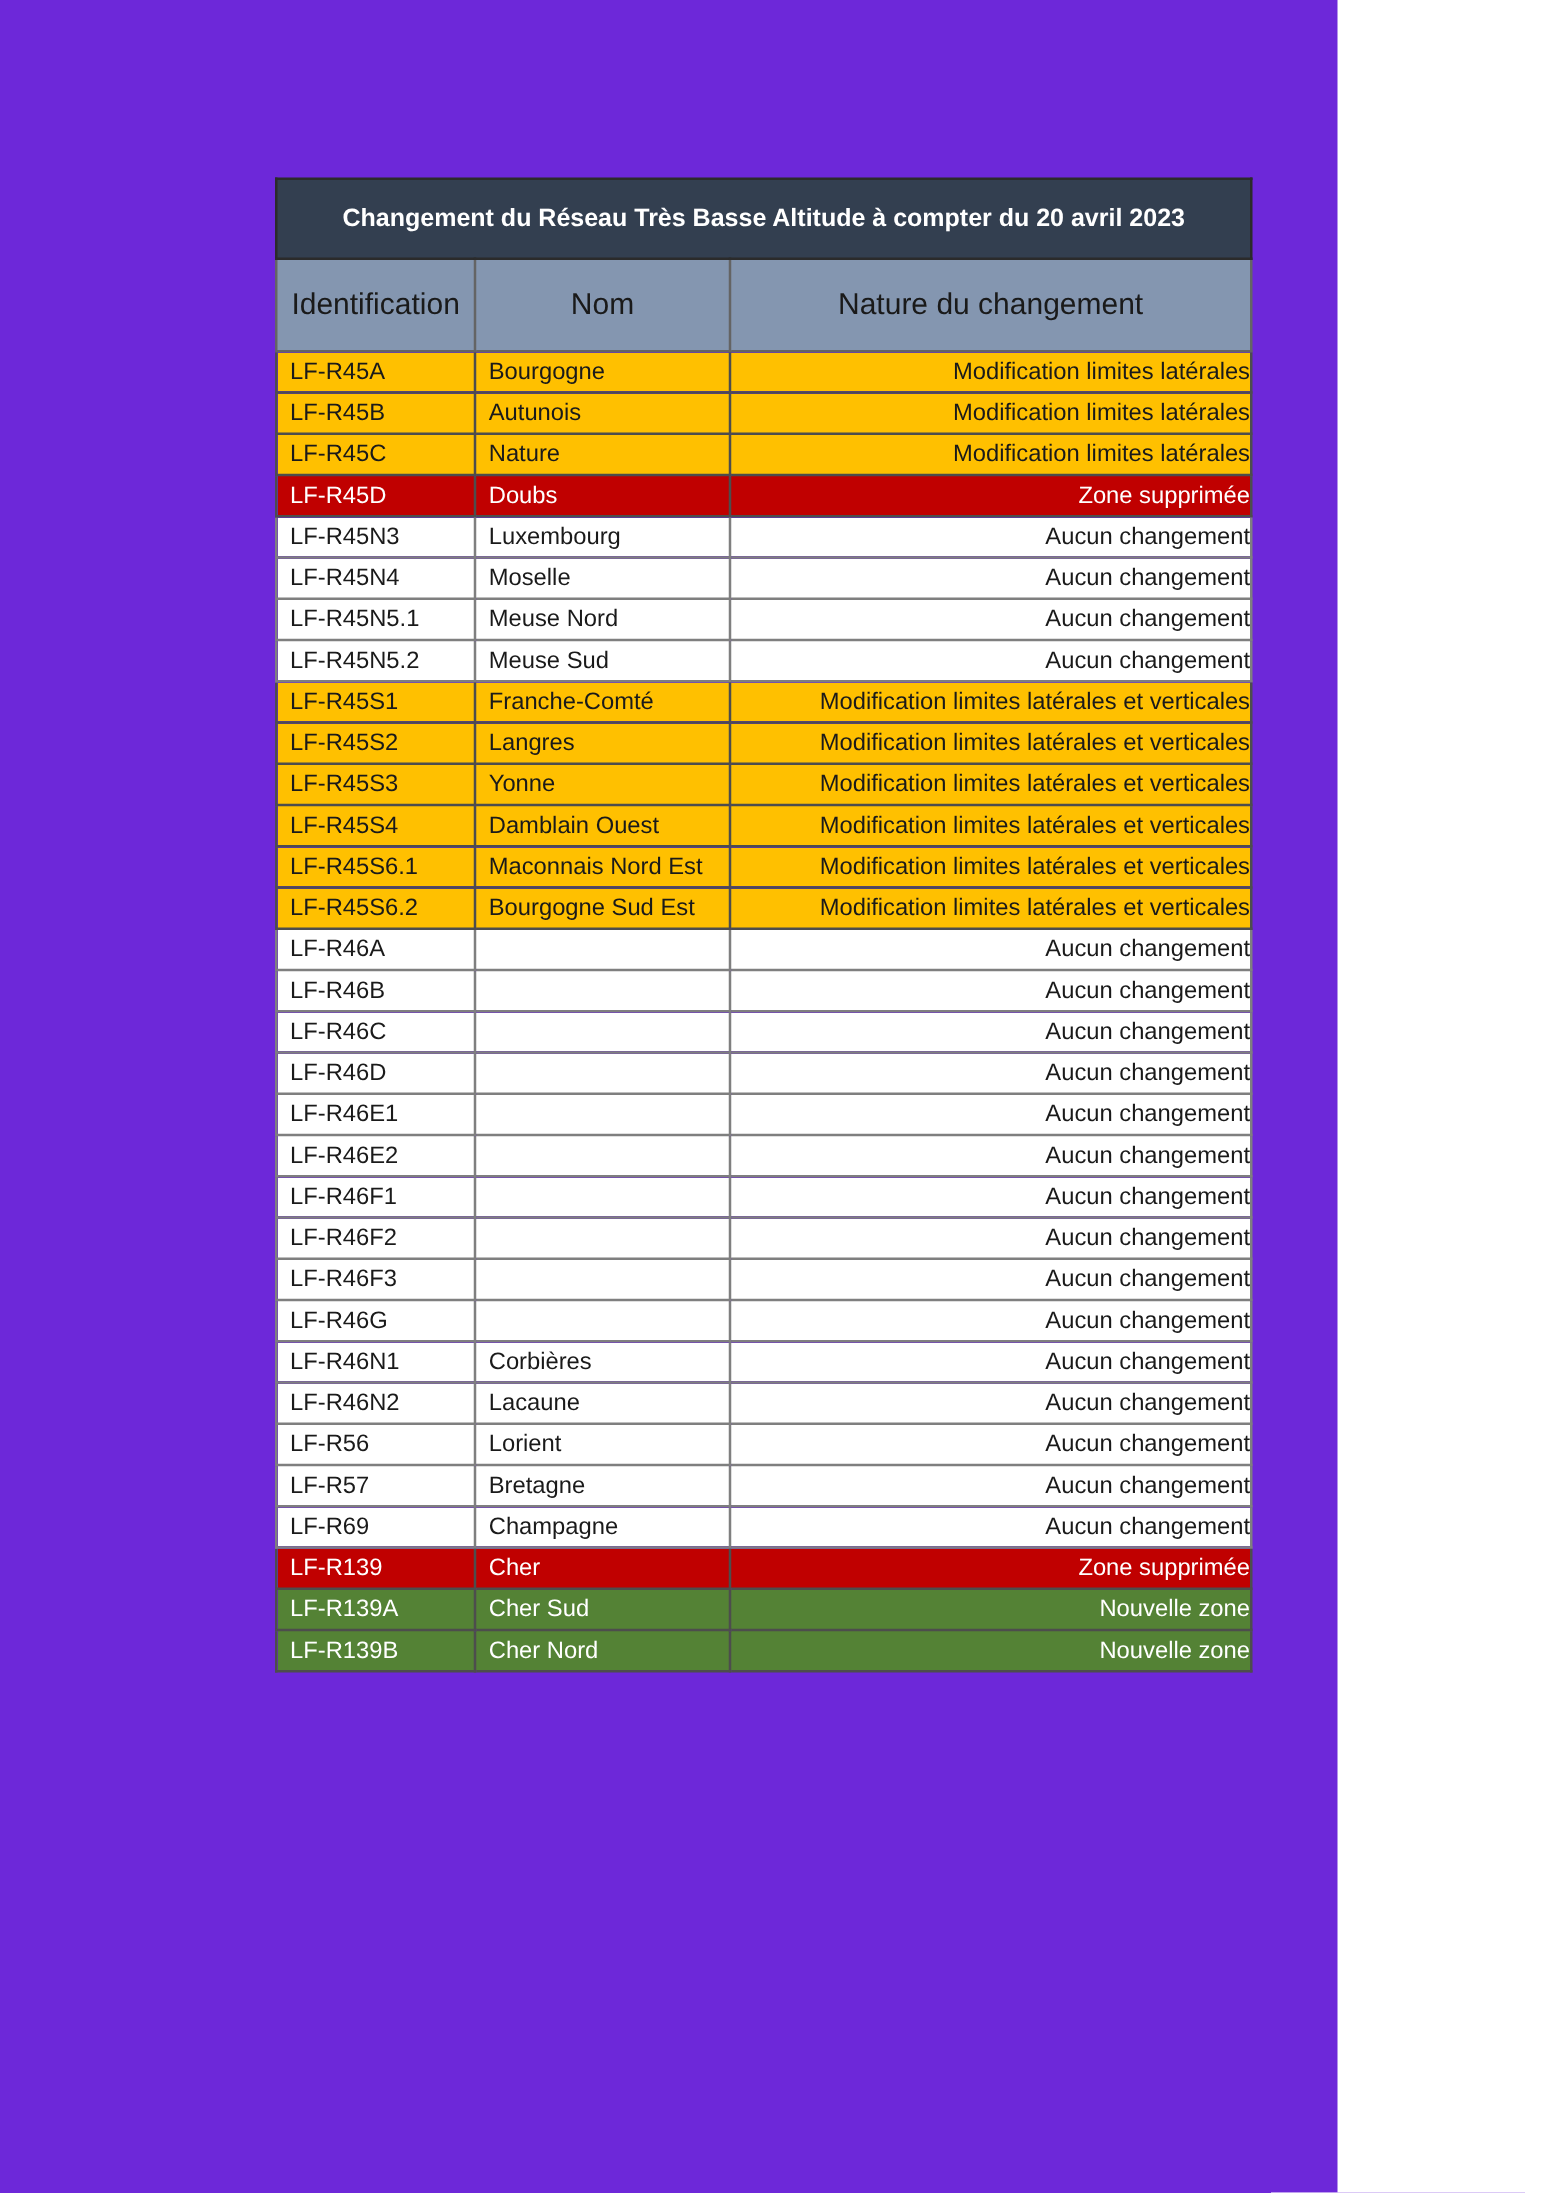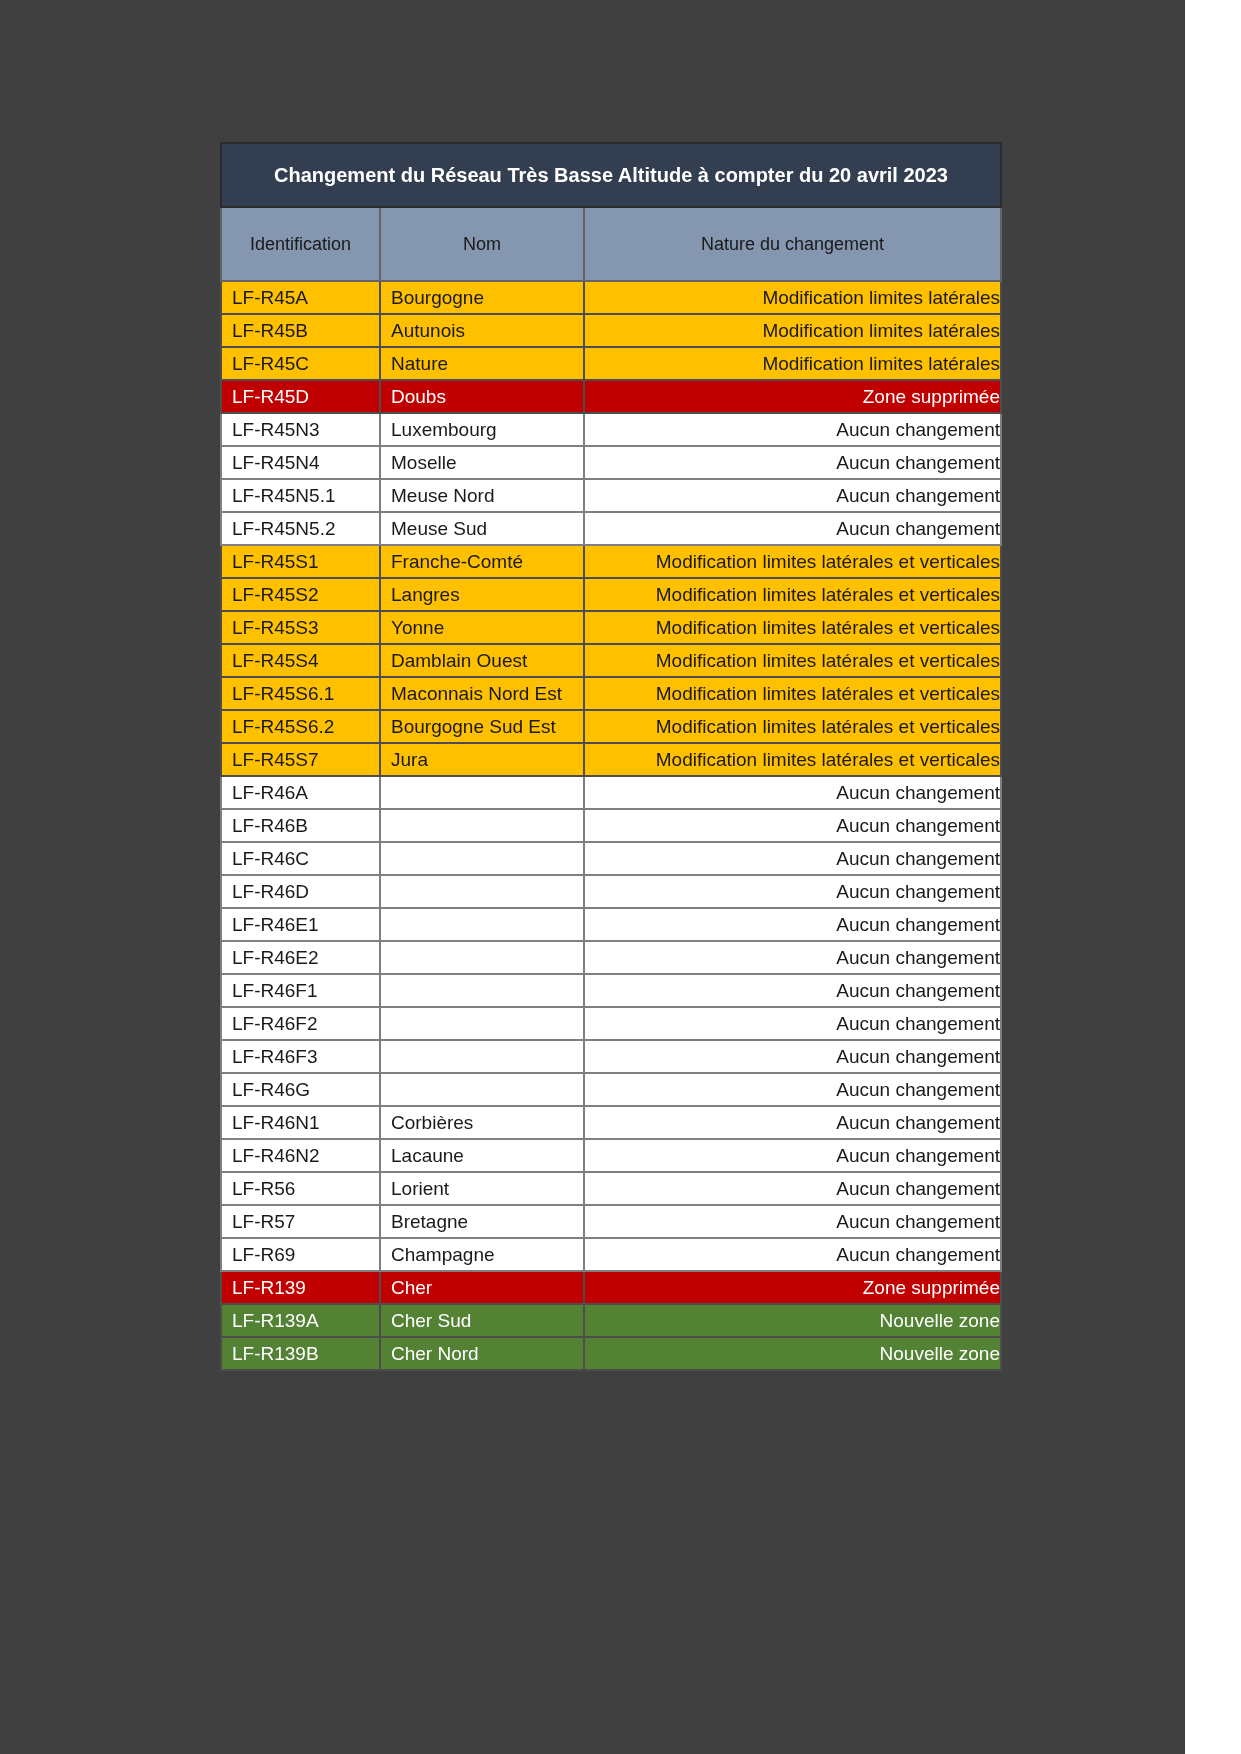--- a/index.html
+++ b/index.html
@@ -3,23 +3,23 @@
 <meta charset="utf-8">
 <style>
   html, body {
     margin: 0;
     padding: 0;
     background: #ffffff;
     font-family: "Liberation Sans", sans-serif;
   }
   .page {
     position: relative;
-    width: 1185px;
+    width: 1070px;
     height: 1754px;
-    background: #404040;
+    background: #6d28d9;
     overflow: hidden;
   }
   .doc-table {
     position: absolute;
     left: 220px;
     top: 142px;
     width: 780px;
   }
   table {
     border-collapse: collapse;
@@ -38,21 +38,21 @@
     font-weight: bold;
     height: 60px;
     text-align: center;
     vertical-align: middle;
     border-color: #2b2b2b;
   }
   tr.header-row th {
     background: var(--header-bg, #8496B0);
     color: #1a1a1a;
     font-weight: normal;
-    font-size: 18px;
+    font-size: 24px;
     height: 70px;
     text-align: center;
     vertical-align: middle;
   }
   tbody td {
     height: 31px;
     padding: 0;
     vertical-align: middle;
     white-space: nowrap;
     overflow: hidden;
@@ -171,25 +171,20 @@
     <td class="col-nom">Maconnais Nord Est</td>
     <td class="col-nature">Modification limites latérales et verticales</td>
   </tr>
 
   <tr class="row-orange">
     <td class="col-id">LF-R45S6.2</td>
     <td class="col-nom">Bourgogne Sud Est</td>
     <td class="col-nature">Modification limites latérales et verticales</td>
   </tr>
 
-  <tr class="row-orange">
-    <td class="col-id">LF-R45S7</td>
-    <td class="col-nom">Jura</td>
-    <td class="col-nature">Modification limites latérales et verticales</td>
-  </tr>
 
   <tr class="row-white">
     <td class="col-id">LF-R46A</td>
     <td class="col-nom"></td>
     <td class="col-nature">Aucun changement</td>
   </tr>
 
   <tr class="row-white">
     <td class="col-id">LF-R46B</td>
     <td class="col-nom"></td>

